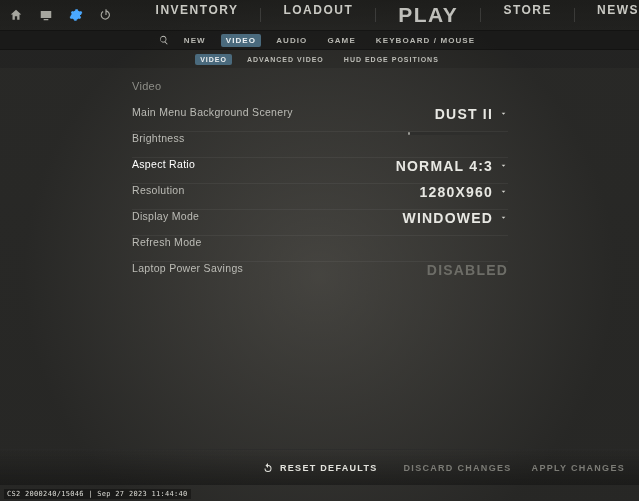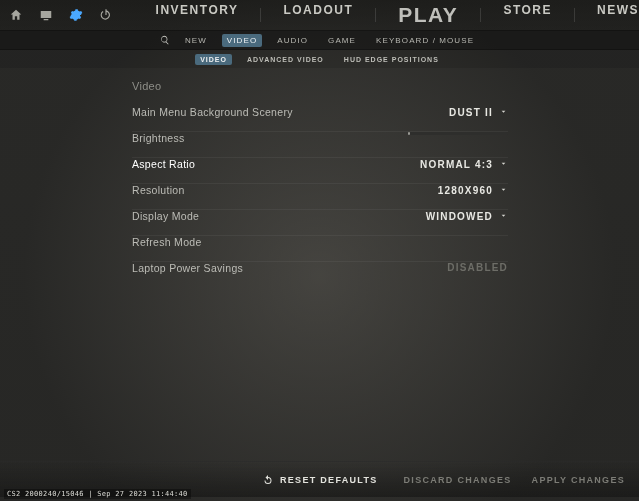--- a/index.html
+++ b/index.html
@@ -28,21 +28,21 @@
   .topnav span.play { font-size: 21px; color: #bfbfba; font-weight: 700; }
   .topnav .divider { width: 1px; height: 14px; background: rgba(255,255,255,0.12); align-self: center; }
   .subbar {
     height: 20px;
     background: rgba(15,15,14,0.55);
     display: flex; align-items: center; justify-content: center;
     gap: 10px;
     border-top: 1px solid rgba(0,0,0,0.25);
     border-bottom: 1px solid rgba(0,0,0,0.25);
   }
-  .subbar .tab { font-size: 8px; letter-spacing: 1.1px; color: #b7b7b1; font-weight: 400; padding: 2px 5px; border-radius: 2px; }
+  .subbar .tab { font-size: 8px; letter-spacing: 1.1px; color: #b7b7b1; font-weight: 700; padding: 2px 5px; border-radius: 2px; }
   .subbar .tab.active { background: #4a6a7d; color: #eef2f4; }
   .subbar .search svg { width: 10px; height: 10px; fill: #c8c8c2; }
   .subsubbar {
     height: 18px;
     display: flex; align-items: center; justify-content: center; gap: 10px;
     background: rgba(0,0,0,0.10);
   }
   .subsubbar .stab { font-size: 7px; letter-spacing: 1px; color: #bdbdb7; font-weight: 600; padding: 2px 5px; border-radius: 2px; }
   .subsubbar .stab.active { background: #4a6a7d; color: #eef0f1; }
   .content {
@@ -53,30 +53,30 @@
   .row {
     display: flex; align-items: flex-start; justify-content: space-between;
     height: 26px;
     border-bottom: 1px solid rgba(255,255,255,0.05);
     font-size: 10.5px;
   }
   .row:last-child { border-bottom: none; }
   .row .label { color: #bcbcb6; letter-spacing: 0.3px; }
   .row.highlight .label { color: #ffffff; font-weight: 500; }
   .row .value-wrap { display: flex; align-items: center; gap: 6px; }
-  .row .value { color: #e8e8e3; font-size: 10px; letter-spacing: 1.2px; font-weight: 700; font-stretch: condensed; }
+  .row .value { color: #e8e8e3; font-size: 14px; letter-spacing: 1.2px; font-weight: 700; font-stretch: condensed; }
   .row .value.dim { color: #6d6d67; }
   .chev svg { width: 9px; height: 9px; fill: #d5d5cf; }
   .slider {
     width: 100px; height: 3px; background: #2e2e2c; border-radius: 2px;
     position: relative;
   }
   .slider::before { content:""; position:absolute; left:0; top:0; bottom:0; width:2%; background:#9a9a95; border-radius:2px; }
   .bottombar {
-    position: absolute; left:0; right:0; bottom: 4px;
+    position: absolute; left:0; right:0; bottom: 16px;
     height: 36px;
     display: flex; align-items: center; justify-content: flex-end;
     padding: 0 14px; gap: 20px;
     background: linear-gradient(rgba(30,30,28,0.0), rgba(18,18,17,0.55));
     border-top: 1px solid rgba(255,255,255,0.06);
   }
   .bottombar .btn { font-size: 9px; letter-spacing: 1.3px; font-weight: 700; font-stretch: condensed; color: #7c7c76; }
   .bottombar .btn.reset { color: #e3e3dd; display:flex; align-items:center; gap:6px; margin-right: auto; margin-left: 410px; }
   .bottombar .btn.reset svg { width: 12px; height: 12px; fill: #e3e3dd; }
   .debugbar {

